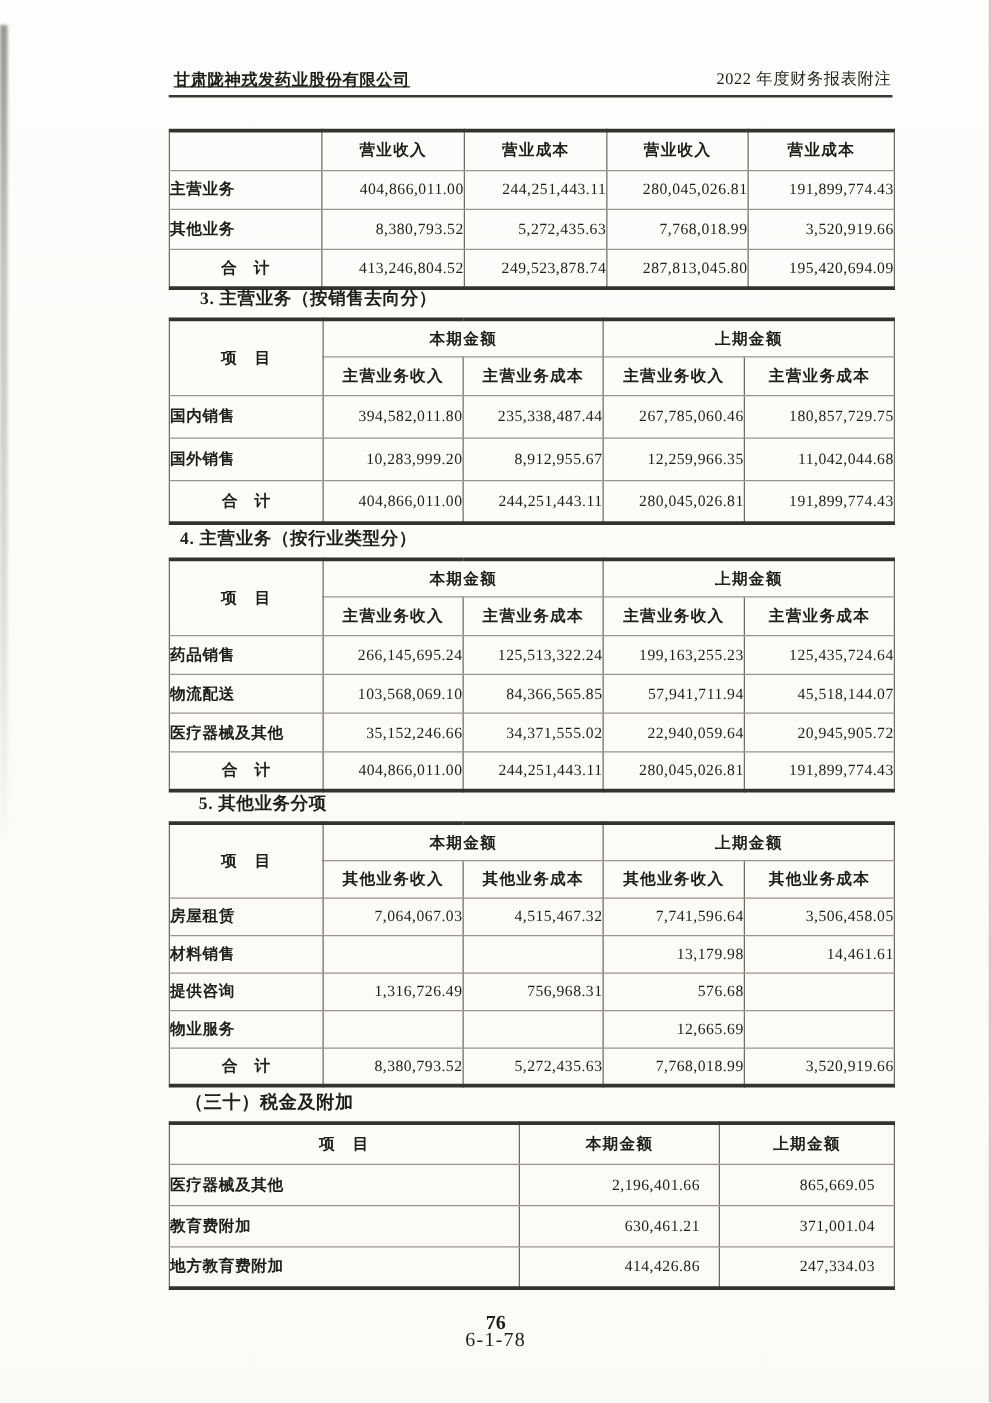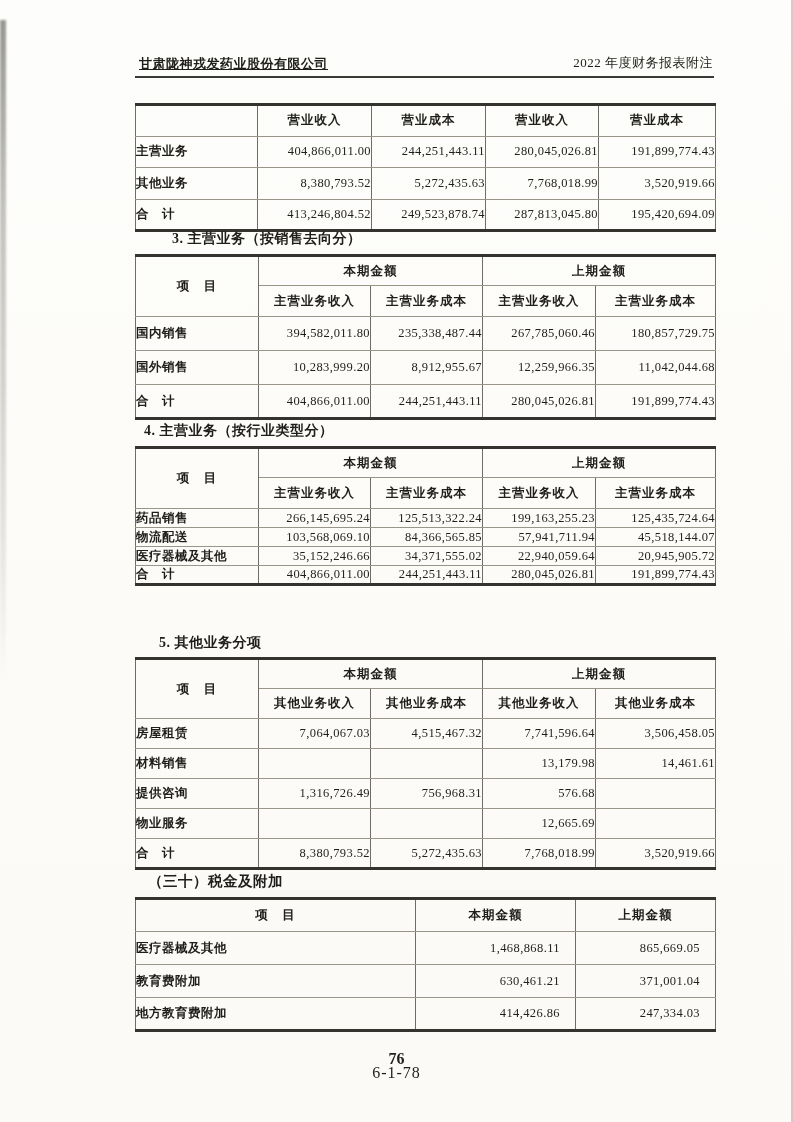--- a/index.html
+++ b/index.html
@@ -42,35 +42,35 @@
     border-left:1px solid #807d74; border-right:1px solid #807d74;
   }
   table.fin td {
     border-left:1px solid #6f6c63; border-right:1px solid #6f6c63;
     border-top:1px solid #999588; border-bottom:1px solid #999588;
     overflow:hidden; white-space:nowrap; vertical-align:middle;
     font-size:12.5px; padding:0;
   }
   td.hcell { text-align:center; font-weight:600; font-size:13px; letter-spacing:1px; }
   td.lbl   { text-align:left; padding-left:9px; font-weight:600; font-size:13px; letter-spacing:.5px;margin-top:12px; }
-  td.lbl.total { padding-left:0; }
+  td.lbl.total { text-align:center; padding-left:0; }
   td.num   { text-align:right; padding-right:13px; letter-spacing:.4px; }
 
   #t1 { left:135px; top:103px; width:580px; }
   #t1 tr { height:31.5px; }
 
   #t2 { left:135px; top:254px; width:580px; }
   #t2 tr.group { height:30px; }
   #t2 tr.sub   { height:31px; }
   #t2 tr.data  { height:34px; }
 
   #t3 { left:135px; top:446px; width:580px; }
   #t3 tr.group { height:30px; }
   #t3 tr.sub   { height:31px; }
-  #t3 tr.data  { height:19px; }
+  #t3 tr.data  { height:31px; }
 
   #t4 { left:135px; top:657px; width:580px; }
   #t4 tr.group { height:30px; }
   #t4 tr.sub   { height:30px; }
   #t4 tr.data  { height:30px; }
 
   #t5 { left:135px; top:897px; width:580px; }
   #t5 tr { height:33px; }
   #t5 td.num { padding-right:15px; }
 
@@ -123,21 +123,21 @@
     <tr>
       <td class="lbl total">合　计</td>
       <td class="num">413,246,804.52</td>
       <td class="num">249,523,878.74</td>
       <td class="num">287,813,045.80</td>
       <td class="num">195,420,694.09</td>
     </tr>
   </tbody>
     </table>
 
-  <div class="sec-title" style="left:172px; top:230px;">3. 主营业务（按销售去向分）</div>
+  <div class="sec-title" style="left:160px; top:230px;">3. 主营业务（按销售去向分）</div>
 
   <table class="fin" id="t2">
     <colgroup>
         <col style="width:123px">
         <col style="width:112px">
         <col style="width:112px">
         <col style="width:113px">
         <col style="width:120px">
       </colgroup>
     <tbody>
@@ -298,21 +298,21 @@
         <col style="width:140px">
       </colgroup>
     <tbody>
         <tr>
       <td class="hcell">项　目</td>
       <td class="hcell">本期金额</td>
       <td class="hcell">上期金额</td>
     </tr>
     <tr>
       <td class="lbl">医疗器械及其他</td>
-      <td class="num">1,468,868.11</td>
+      <td class="num">2,196,401.66</td>
       <td class="num">865,669.05</td>
     </tr>
     <tr>
       <td class="lbl">教育费附加</td>
       <td class="num">630,461.21</td>
       <td class="num">371,001.04</td>
     </tr>
     <tr>
       <td class="lbl">地方教育费附加</td>
       <td class="num">414,426.86</td>

